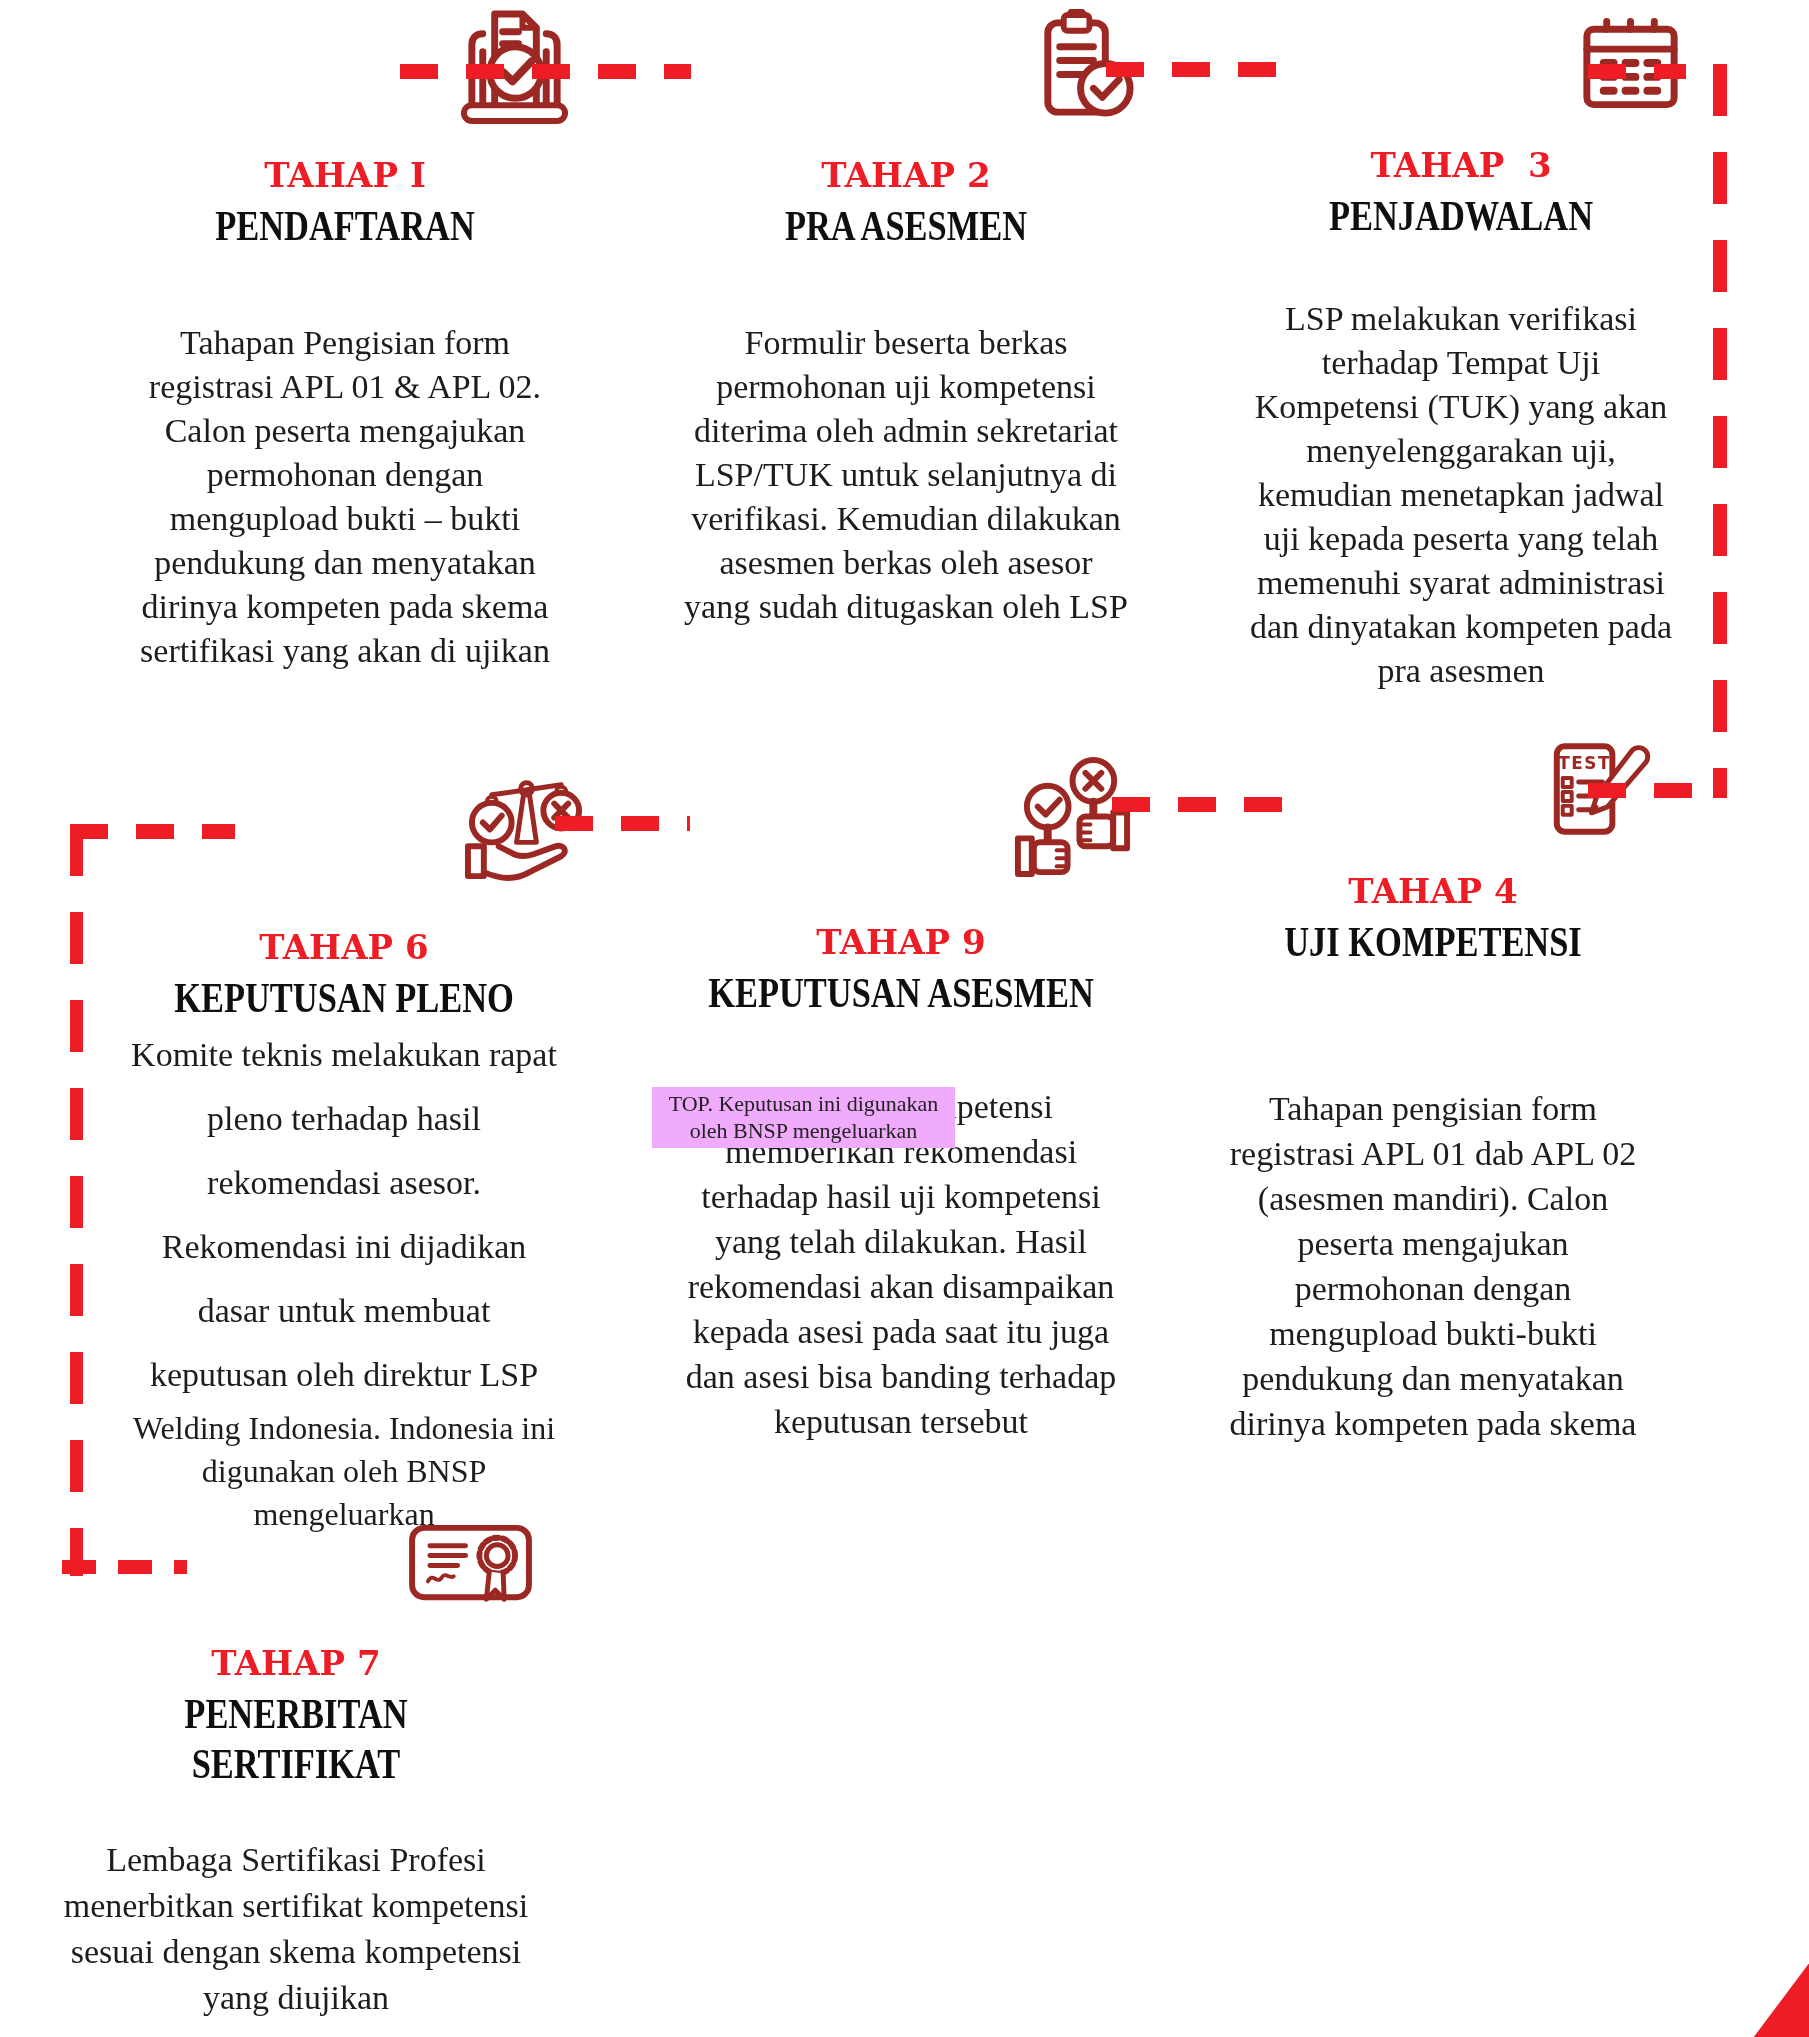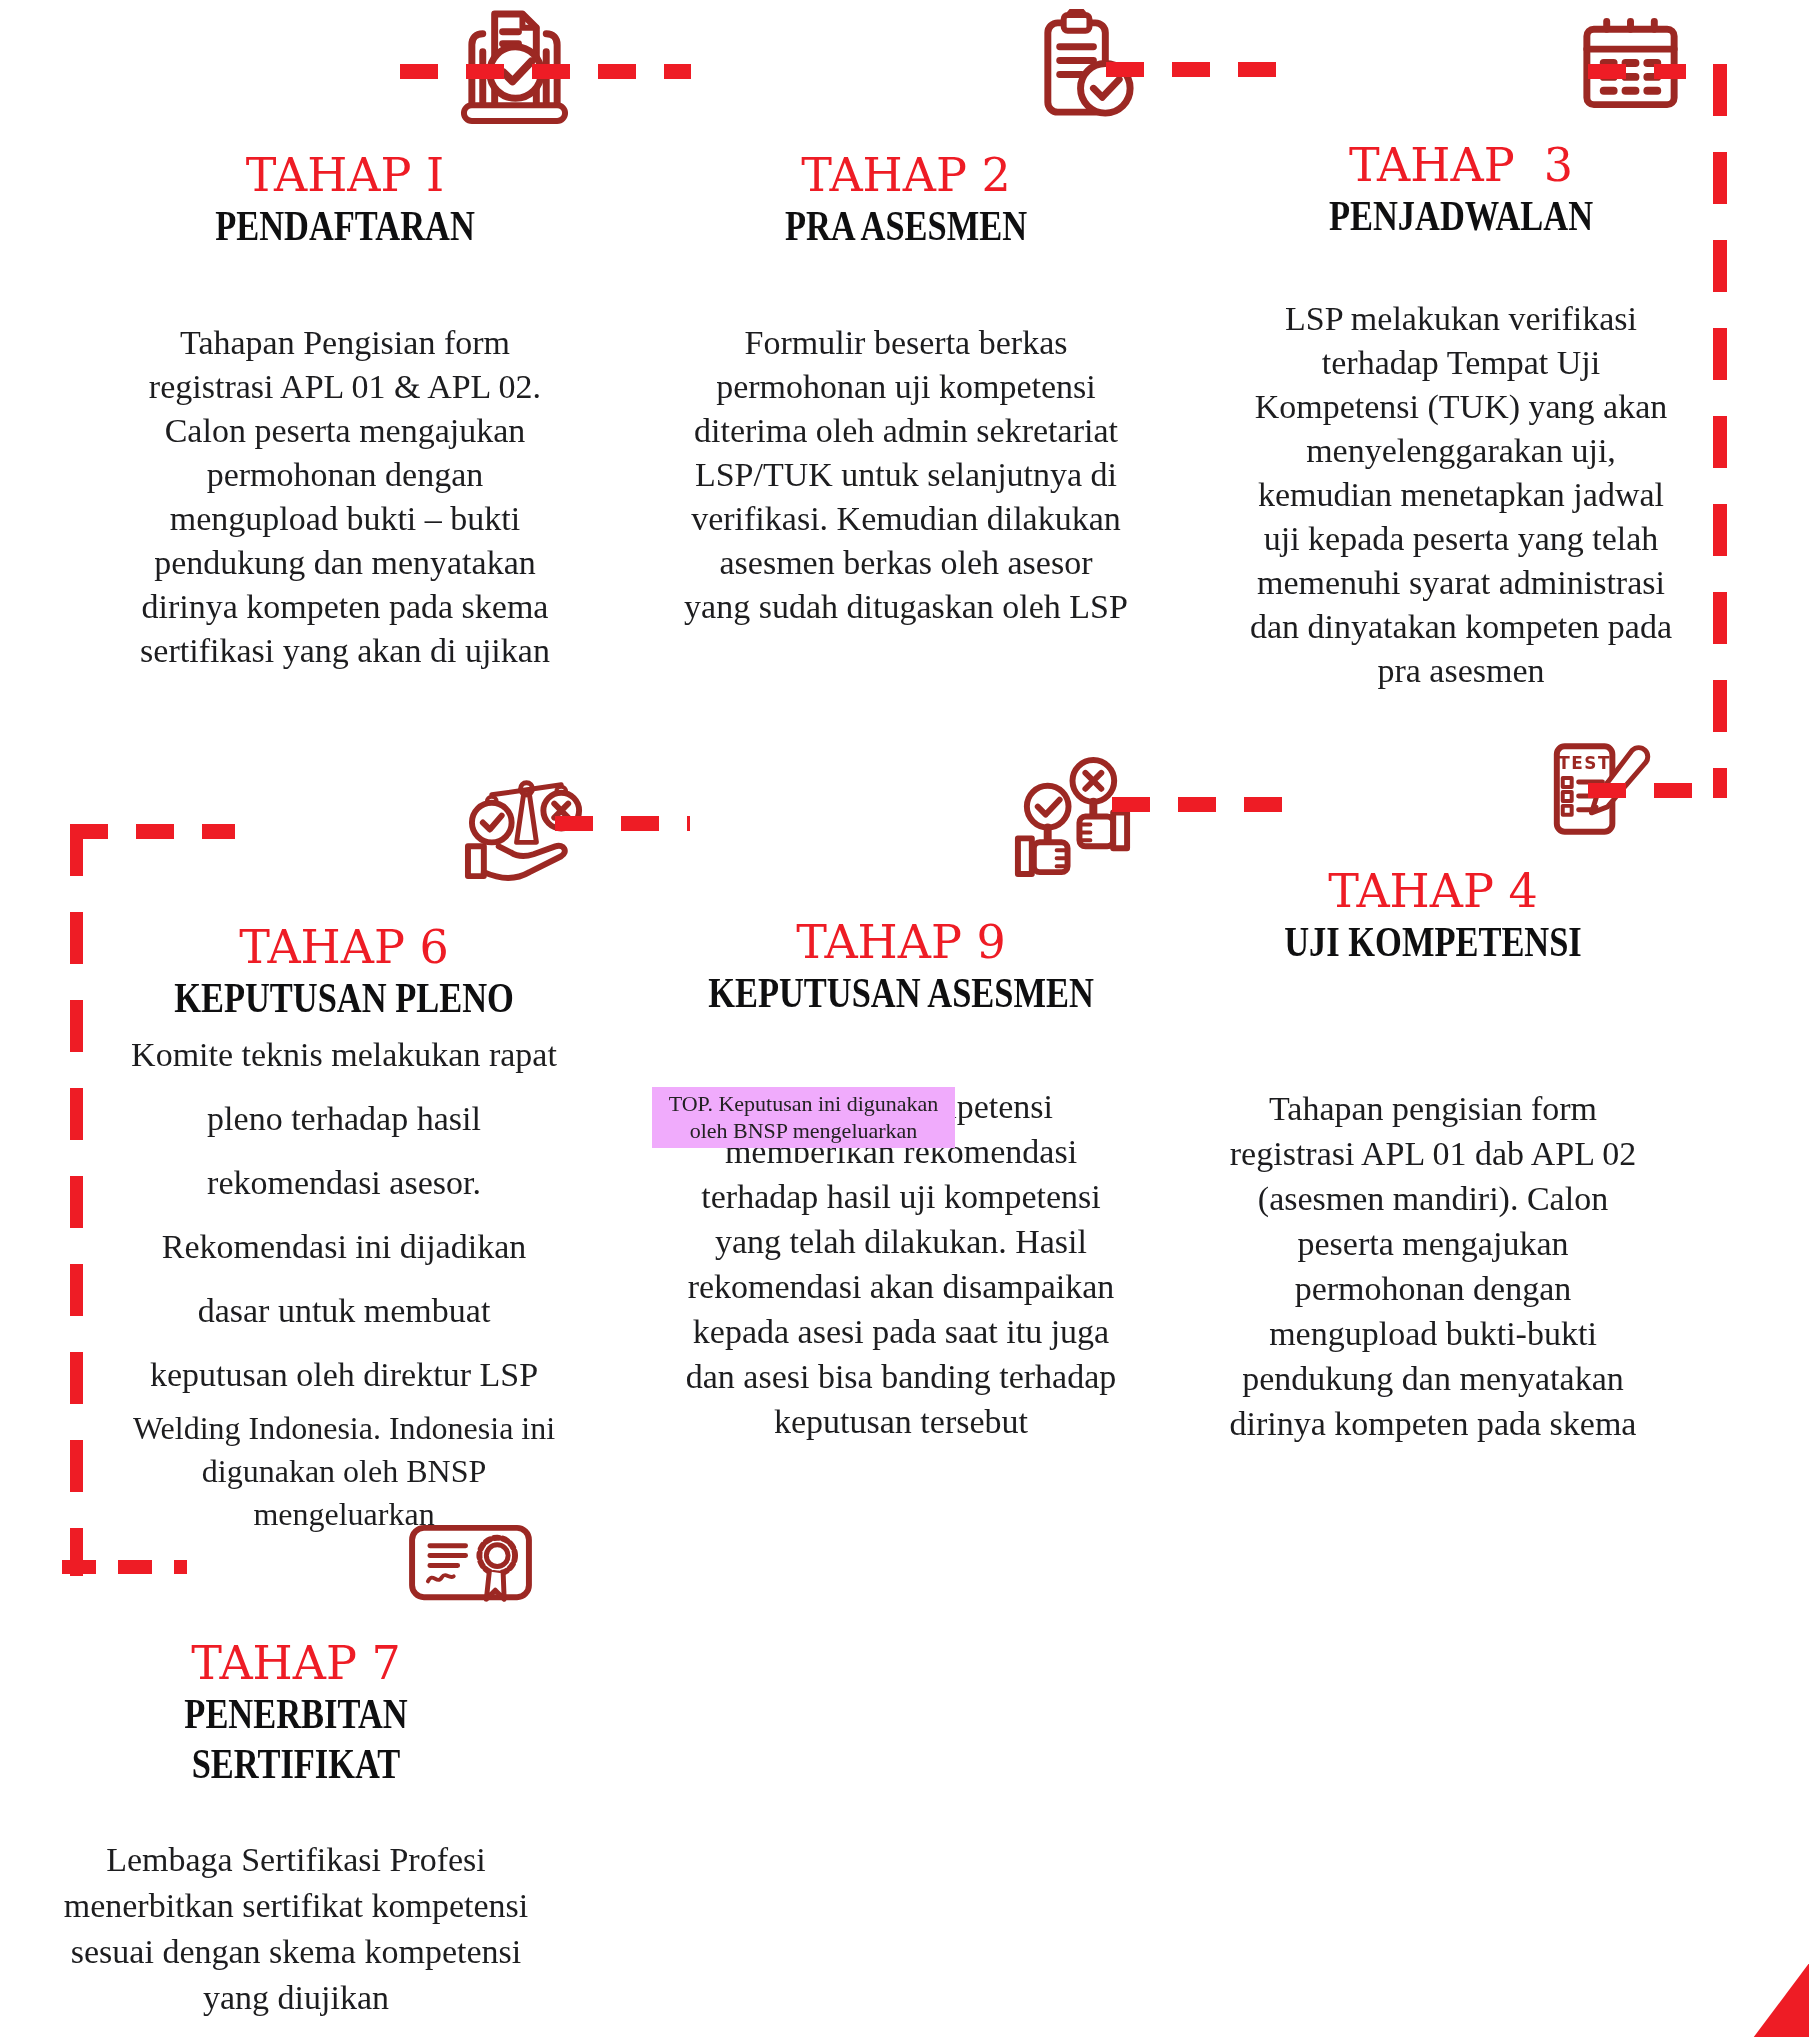--- a/index.html
+++ b/index.html
@@ -15,22 +15,22 @@
     overflow:hidden;
     font-family:"Liberation Serif", serif;
     color:var(--ink);
   }
   .stage{position:absolute;text-align:center;}
   .icon-wrap{display:flex;justify-content:flex-end;align-items:center;}
   .icon-wrap svg{color:var(--maroon);}
   .stage-label{
     margin:0;
     font-family:"DejaVu Serif", serif;
-    font-weight:400;
-    font-size:46px;line-height:48px;
+    font-weight:700;
+    font-size:34px;line-height:48px;
     color:var(--red);
     white-space:pre-wrap;
   }
   .stage-title{
     margin:2px 0 0 0;
     font-family:"Liberation Serif", serif;
     font-weight:700;
     font-size:42px;line-height:50px;
     color:#0f0f10;
     transform:scaleX(0.82);

